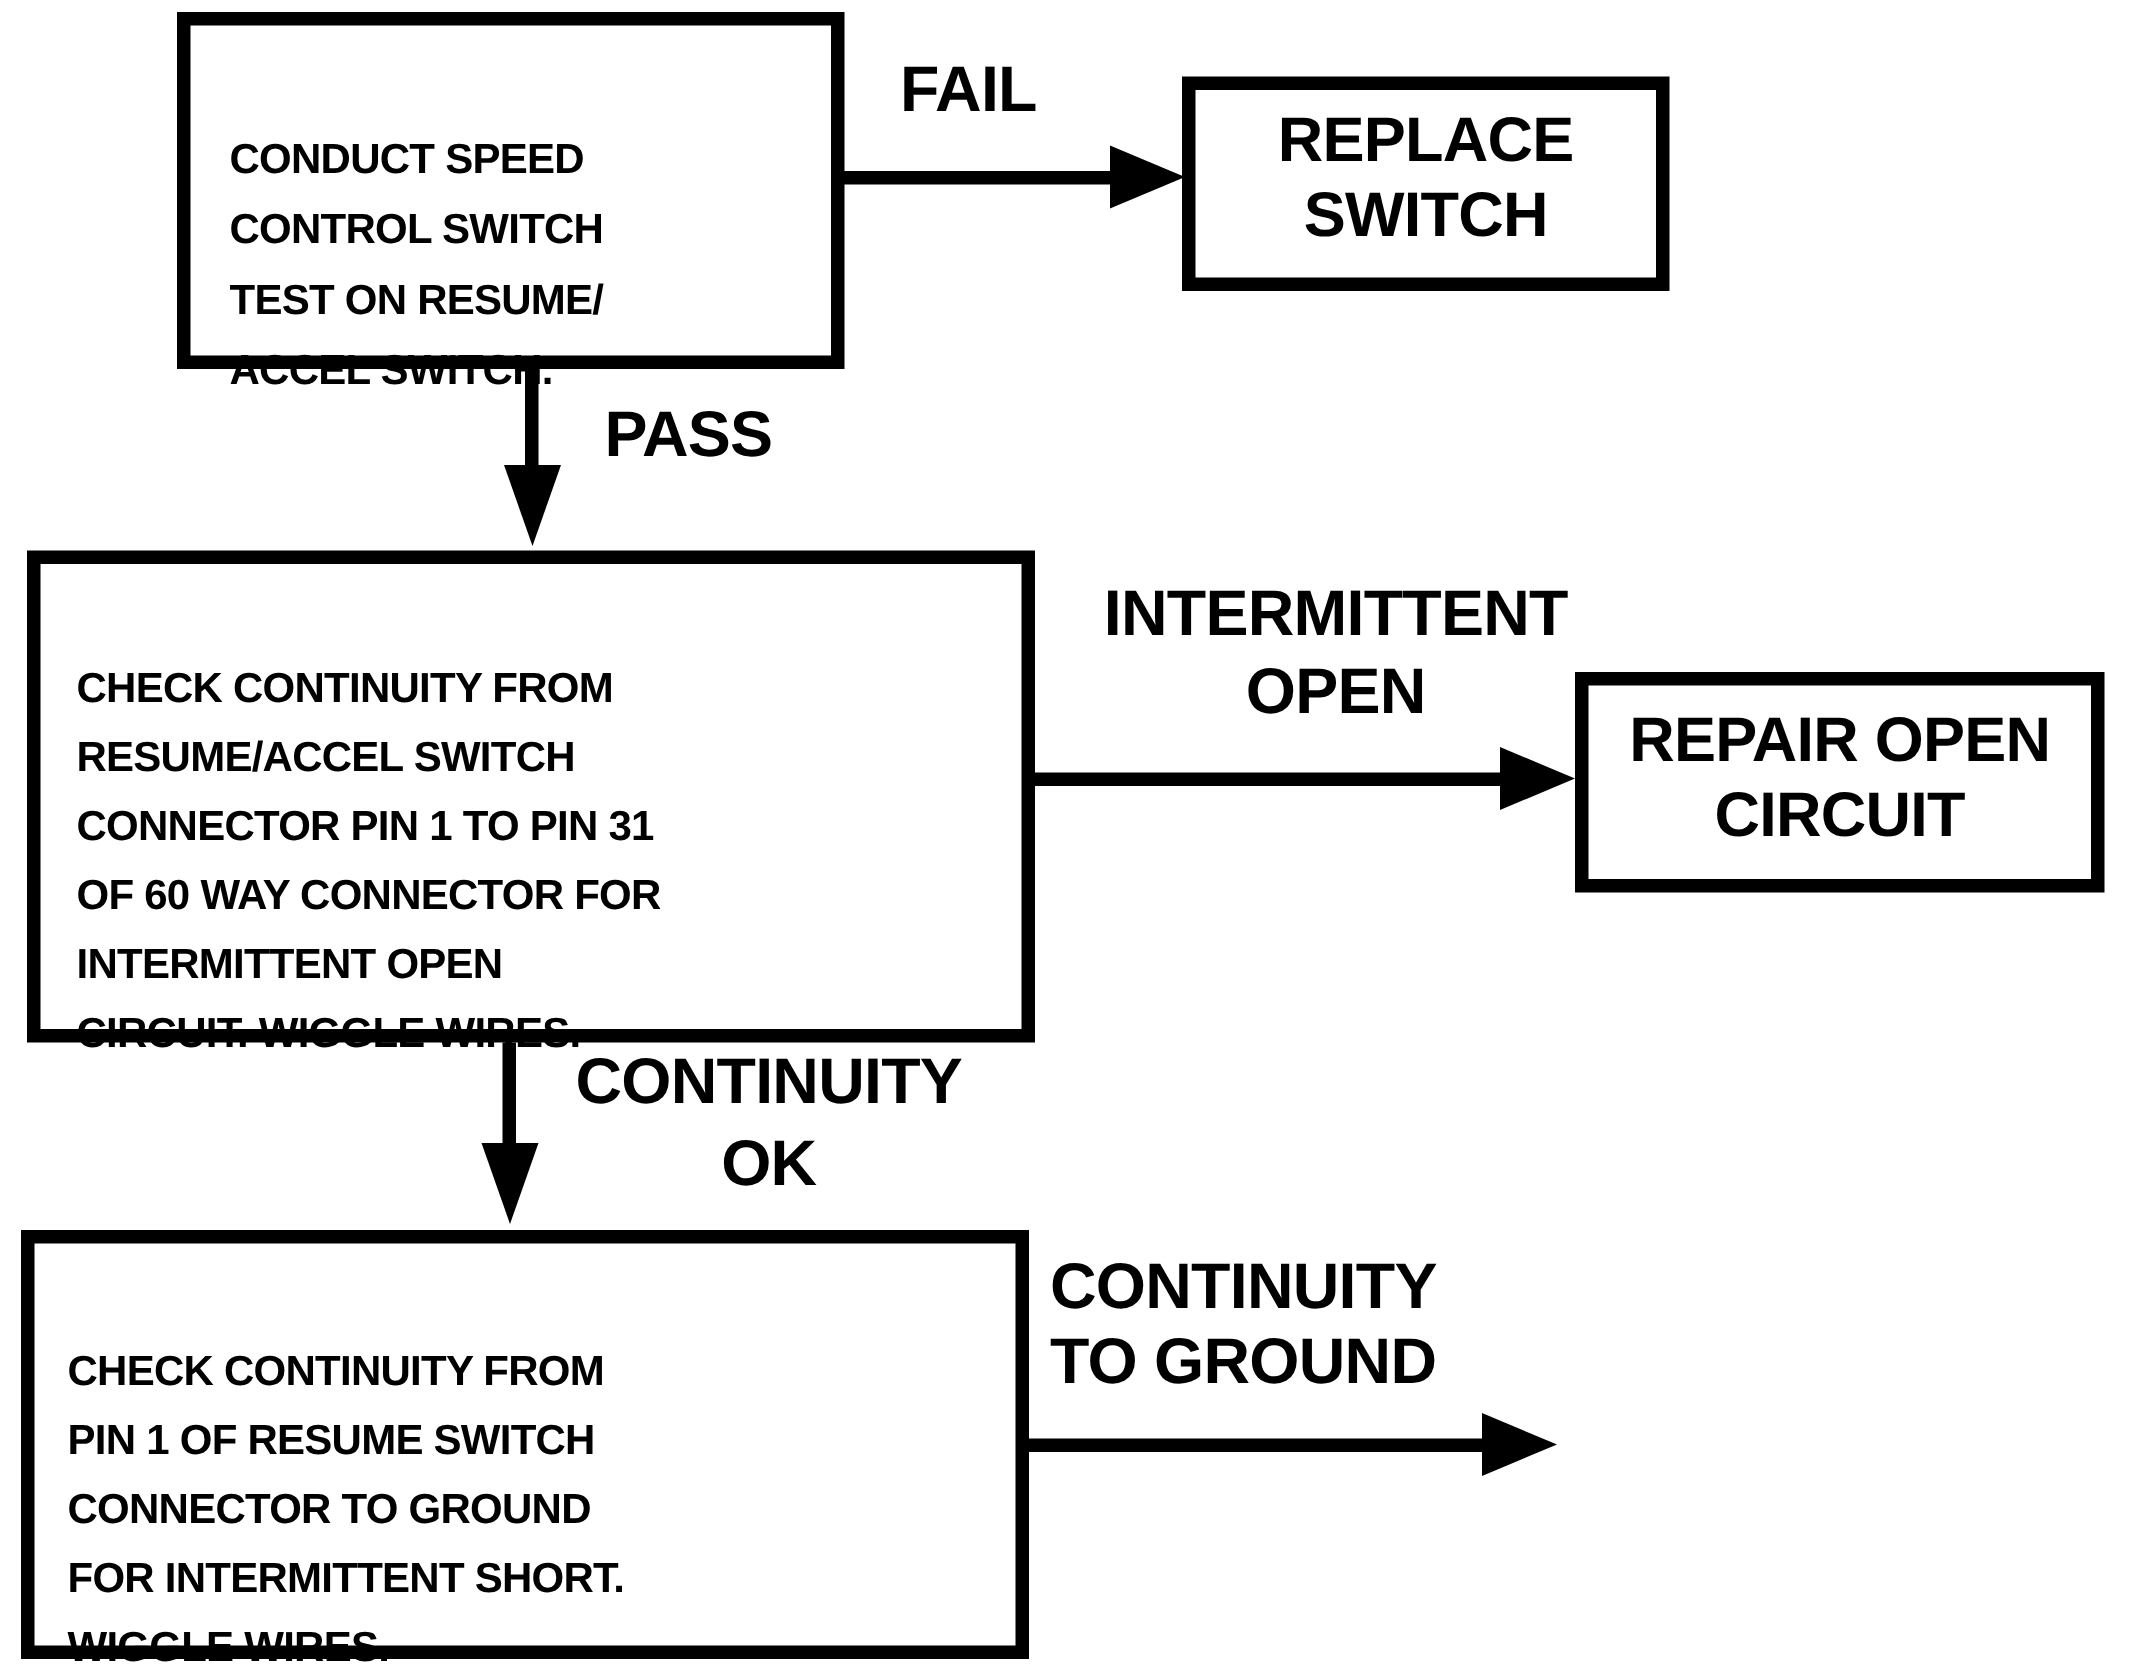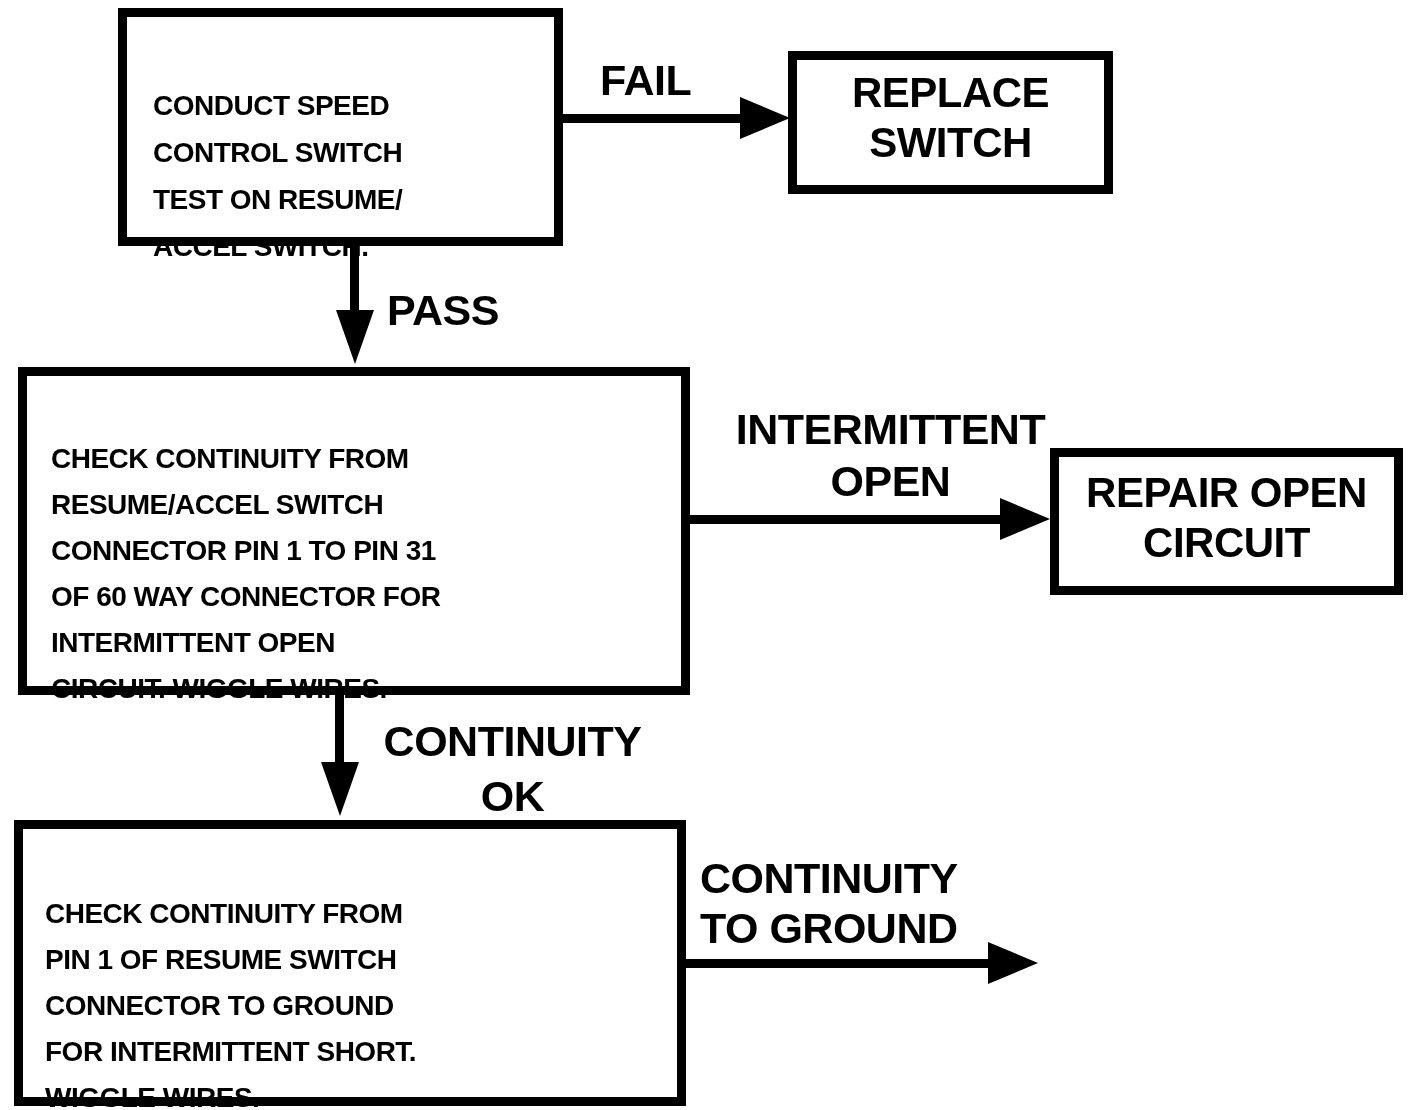--- a/index.html
+++ b/index.html
@@ -17,21 +17,20 @@
   }
   .node .txt { display:block; white-space:pre-line; }
   .n-left { font-size:28px; line-height:47px; }
   .n-center {
     display:flex; align-items:center; justify-content:center; text-align:center;
     font-size:42px; line-height:50px;
   }
   .edge-label {
     position:absolute; white-space:pre-line; font-size:43px; line-height:52px;
     letter-spacing:-0.5px;
-    margin-top:20px;
   }
   .lbl-center { text-align:center; }
   .hline { position:absolute; height:9px; background:var(--ink); }
   .vline { position:absolute; width:9px; background:var(--ink); }
   .head-right {
     position:absolute; width:0; height:0;
     border-top:21px solid transparent; border-bottom:21px solid transparent;
     border-left:50px solid var(--ink);
   }
   .head-down {
@@ -54,21 +53,21 @@
 
   <div class="edge-label" style="left:600px; top:34px;">FAIL</div>
   <div class="hline" style="left:560px; top:114px; width:184px;"></div>
   <div class="head-right" style="left:740px; top:97px;"></div>
 
   <div class="node n-center" style="left:788px; top:51px; width:325px; height:143px; padding-bottom:10px;">
     <span class="txt">REPLACE
 SWITCH</span>
   </div>
 
-  <div class="edge-label" style="left:387px; top:264px;">PASS</div>
+  <div class="edge-label" style="left:403px; top:264px;">PASS</div>
   <div class="vline" style="left:350px; top:245px; height:67px;"></div>
   <div class="head-down" style="left:336px; top:310px;"></div>
 
   <div class="node n-left" style="left:18px; top:367px; width:672px; height:328px; padding:14px 10px 0 24px; line-height:46px;">
     <span class="txt">CHECK CONTINUITY FROM
 RESUME/ACCEL SWITCH
 CONNECTOR PIN 1 TO PIN 31
 OF 60 WAY CONNECTOR FOR
 INTERMITTENT OPEN
 CIRCUIT. WIGGLE WIRES.</span>

